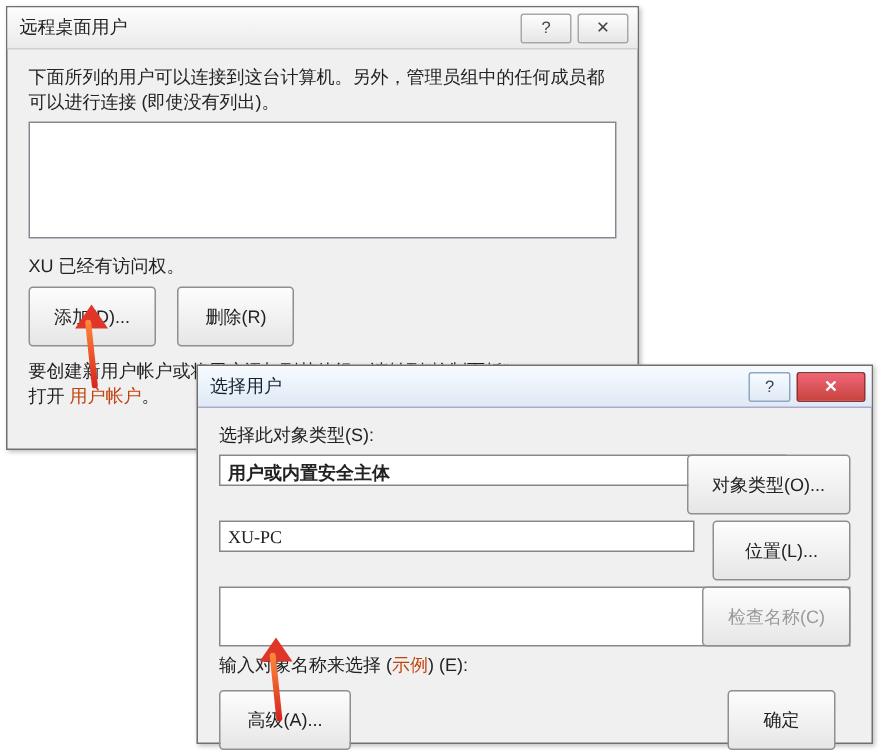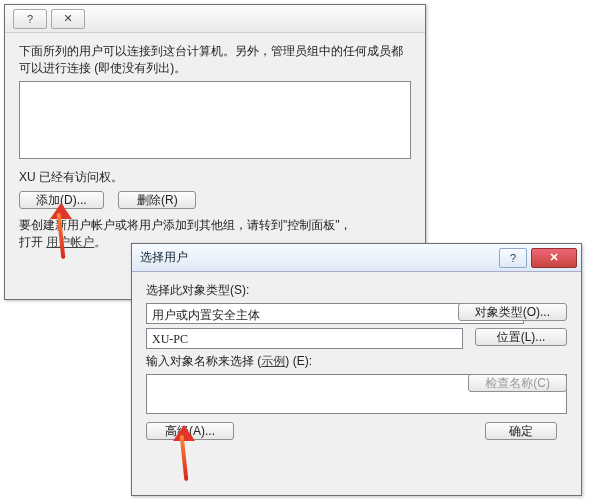--- a/index.html
+++ b/index.html
@@ -42,30 +42,30 @@
     .body { padding: 10px 14px 8px 14px; color: #222; line-height: 1.4; }
     .listbox {
       width: 100%; height: 78px;
       background: #fff;
       border: 1px solid #828790;
       margin-top: 4px;
     }
     .listbox.big {height: 40px;}
     .btn {
       display: inline-flex; align-items:center; justify-content:center;
-      height: 18px;
+      height: 40px;
       padding: 0 16px;
       border: 1px solid #8e8f8f;
       background: linear-gradient(#fdfdfd,#e6e6e6);
       border-radius: 3px;
       font-size: 12px; color: #222;
       min-width: 78px;
     }
     .btn.disabled { color: #9a9a9a; }
-    .link { color: #404040; text-decoration: underline; cursor:pointer;}
+    .link { color: #c2410c; cursor:pointer;}
     
     .dlg2 { left: 131px; top: 243px; width: 451px; height: 253px; z-index: 2; }
     .titlebar2 {
       height: 28px;
       background: linear-gradient(#f7fbff,#dfe9f5);
       border-bottom: 1px solid #aac;
       display: flex; align-items: center;
       padding-left: 8px;
     }
     .titlebar2 .title { flex: 1; color: #123; }
@@ -117,20 +117,21 @@
       border-bottom:16px solid #e0362a;
     }
     .label { color:#222; }
     .clearfix::after{content:"";display:block;clear:both;}
   </style>
 </head>
 <body>
 
 <div class="dialog dlg1">
   <div class="titlebar">
+    <span class="title">远程桌面用户</span>
     <div class="tbtn">?</div>
     <div class="tbtn close">✕</div>
   </div>
   <div class="body">
     <div>下面所列的用户可以连接到这台计算机。另外，管理员组中的任何成员都可以进行连接 (即使没有列出)。</div>
     <div class="listbox"></div>
     <div style="height:10px"></div>
     <div>XU 已经有访问权。</div>
     <div style="height:6px"></div>
     <span class="btn">添加(D)...</span>
@@ -148,38 +149,38 @@
   <div class="titlebar2">
     <span class="title">选择用户</span>
     <div class="helpBtn">?</div>
     <div class="closeRed">✕</div>
   </div>
   <div class="body2">
 
     <div class="row label">选择此对象类型(S):</div>
     <div class="row clearfix">
       <span class="btn right" style="min-width:92px">对象类型(O)...</span>
-      <div class="sunken" style="margin-right:43px;">
+      <div class="sunken" style="margin-right:43px;font-weight:bold;">
         <span>用户或内置安全主体</span>
       </div>
     </div>
 
     <div class="row clearfix">
       <span class="btn right" style="min-width:92px">位置(L)...</span>
       <div class="sunken" style="margin-right:104px;font-family:Liberation Serif, serif;">
         <span>XU-PC</span>
       </div>
     </div>
 
-    <div class="row label">
-      <span>输入对象名称来选择 (</span><span class="link">示例</span><span>) (E):</span>
-    </div>
     <div class="row clearfix">
       <span class="btn right disabled" style="min-width:92px">检查名称(C)</span>
       <div class="listbox big" style="margin-right:104px; margin-top:0;"></div>
+    </div>
+    <div class="row label">
+      <span>输入对象名称来选择 (</span><span class="link">示例</span><span>) (E):</span>
     </div>
 
     <div class="btnRow">
       <span class="btn" style="min-width:88px">高级(A)...</span>
       <span class="spacer"></span>
       <span class="btn" style="min-width:72px">确定</span>
       <span style="width:10px;display:inline-block"></span>
     </div>
   </div>
 </div>

